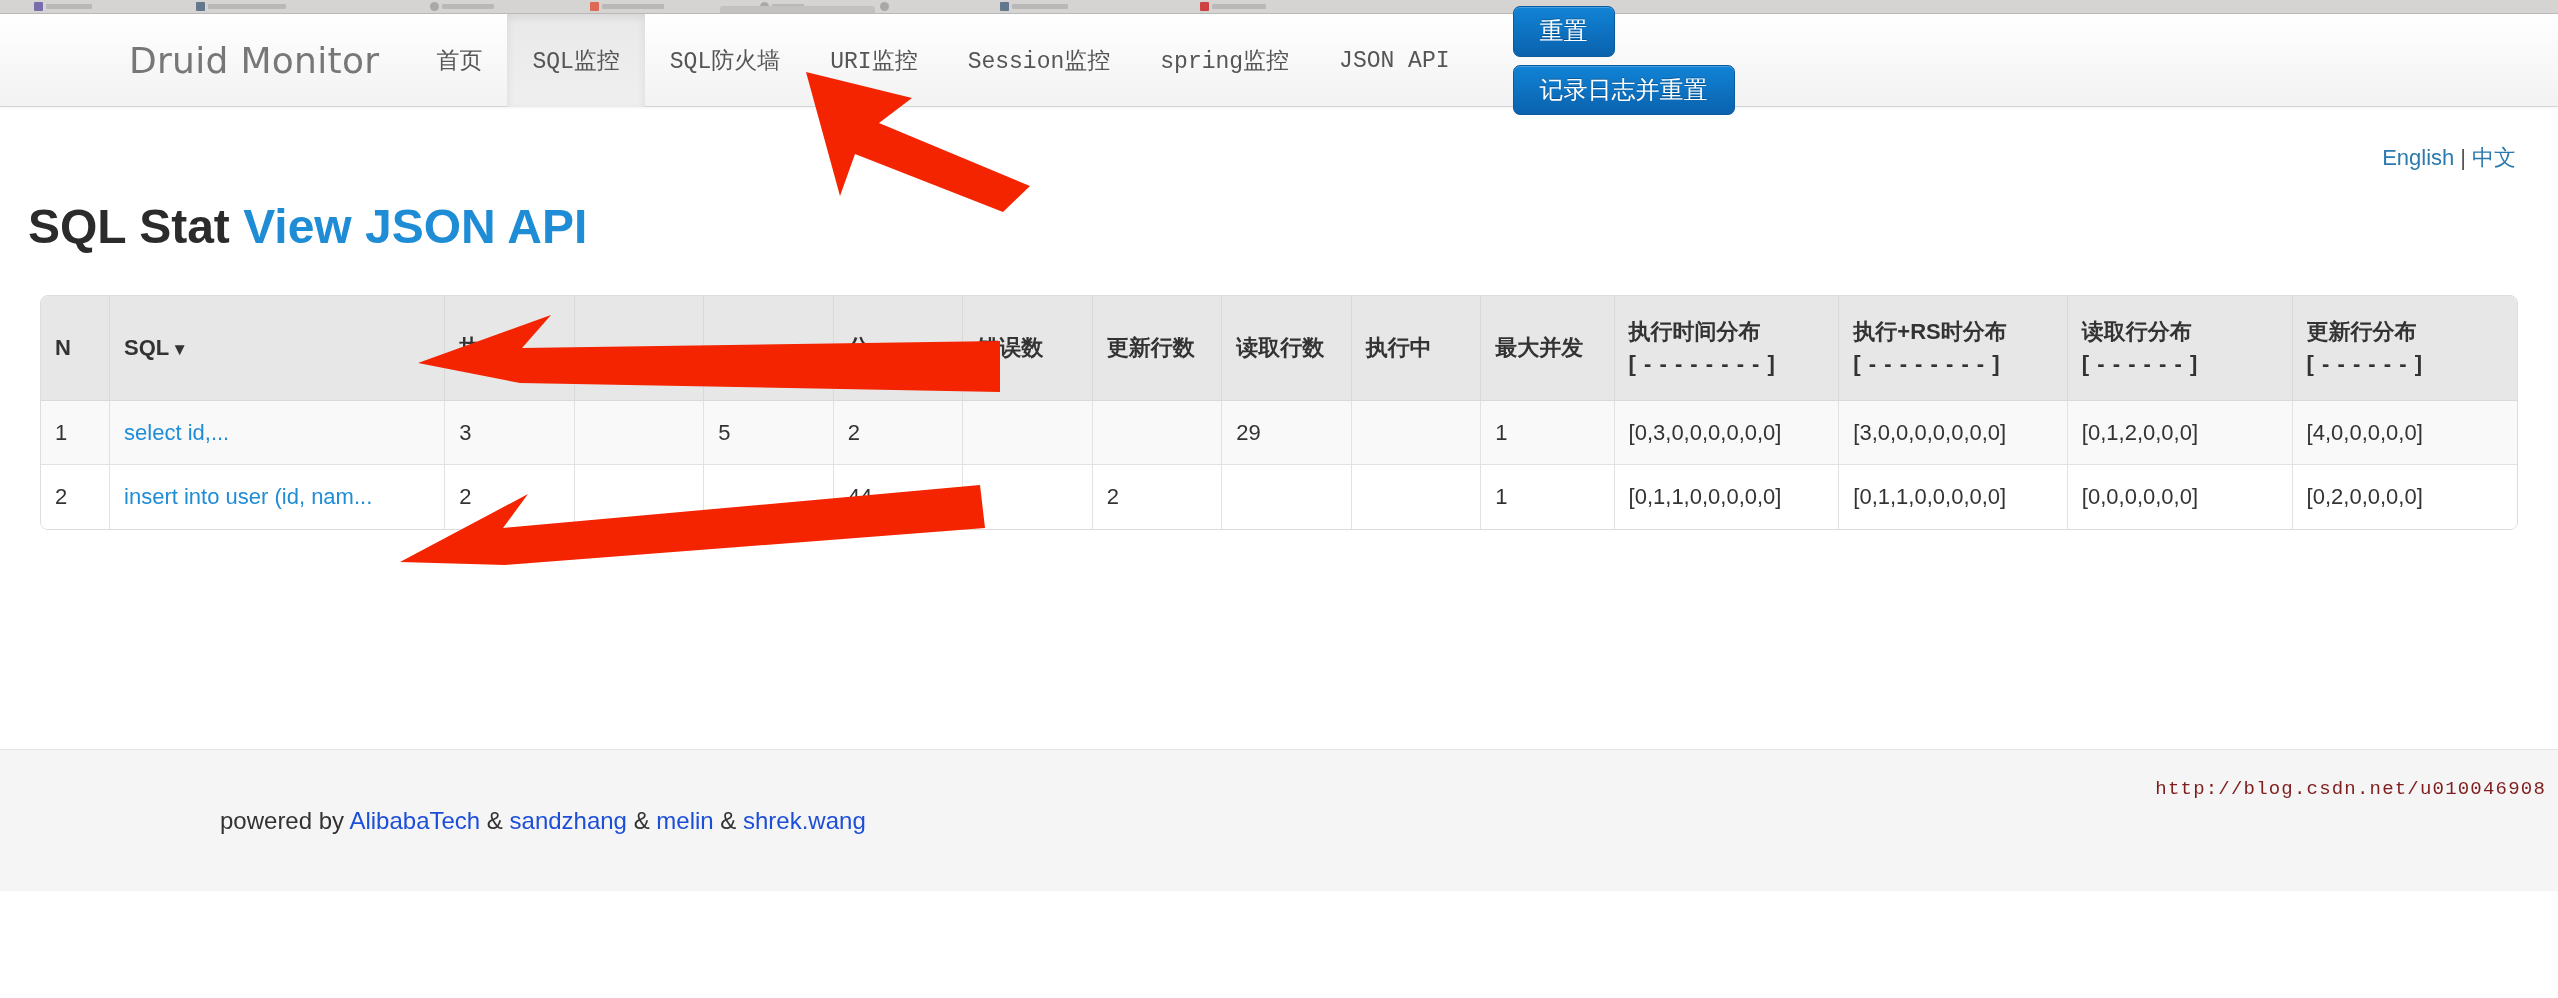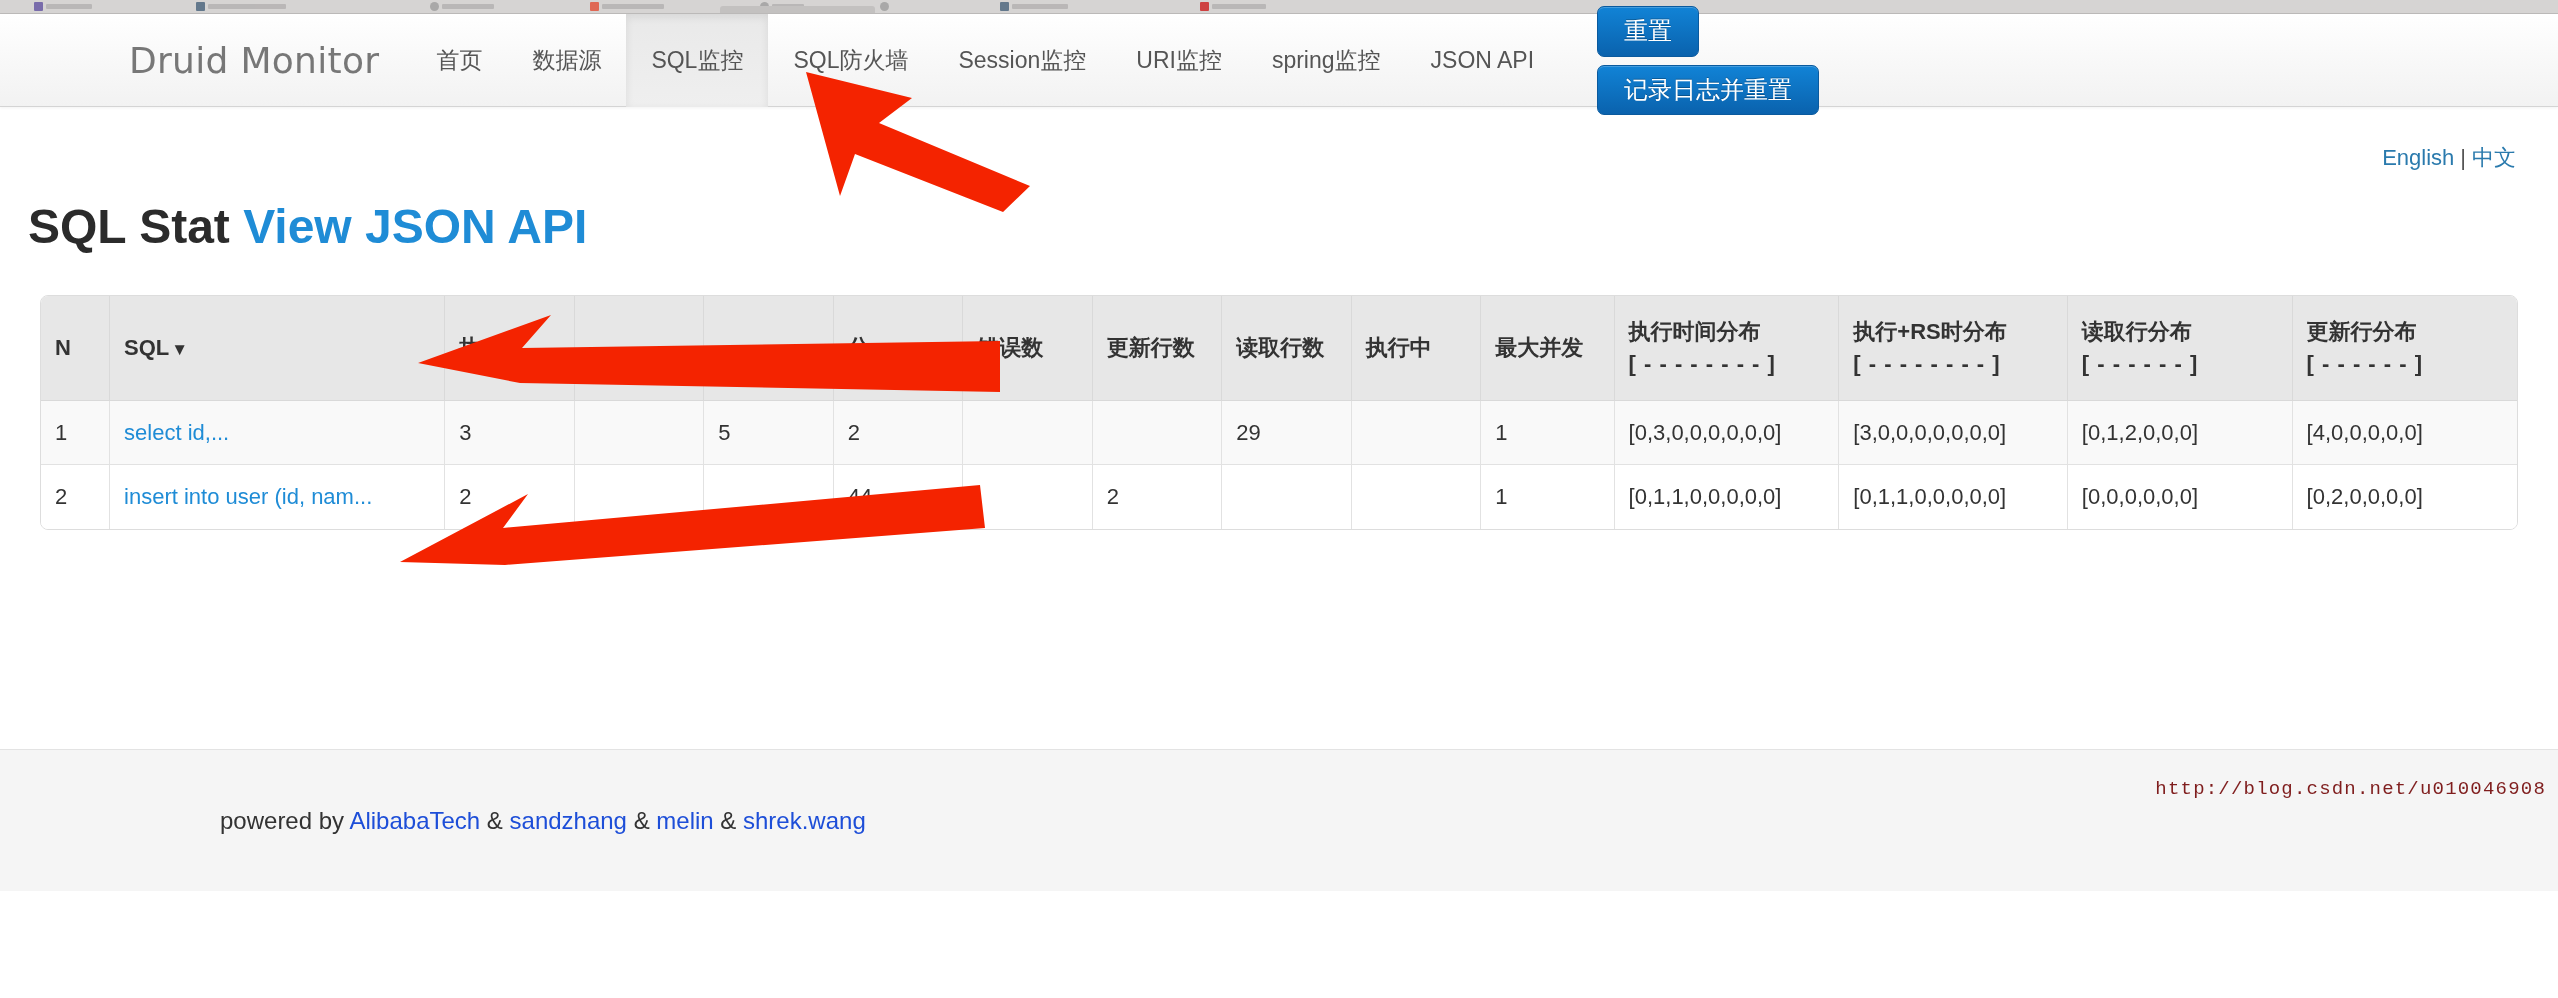--- a/index.html
+++ b/index.html
@@ -58,20 +58,21 @@
   .nav-items { display: flex; align-items: stretch; height: 93px; }
   .nav-item {
     display: flex; align-items: center; justify-content: center;
     padding: 0 25px;
     font-size: 23px;
     color: #555555;
     text-decoration: none;
     white-space: nowrap;
     height: 93px;
     cursor: pointer;
+    font-family: Liberation Mono, monospace;
   }
   .nav-item.active {
     background: linear-gradient(to bottom, #e9e9e9 0%, #efefef 100%);
     color: #555;
     box-shadow: inset 0 3px 8px rgba(0,0,0,.085);
   }
   .nav-btns { display: flex; align-items: flex-start; gap: 8px; margin-left: 38px; flex-direction: column; }
   .btn-primary {
     font-size: 24px;
     color: #ffffff;
@@ -214,25 +215,24 @@
         <span class="lbl" style="width:54px"></span>
       </div>
     <div class="tabstub"></div>
   </div>
 
   <div class="navbar">
     <div class="nav-inner">
       <div class="brand">Druid Monitor</div>
       <div class="nav-items">
         <a class="nav-item">首页</a>
-        <a class="nav-item">数据源</a>
         <a class="nav-item active">SQL监控</a>
         <a class="nav-item">SQL防火墙</a>
+        <a class="nav-item">URI监控</a>
         <a class="nav-item">Session监控</a>
-        <a class="nav-item">URI监控</a>
         <a class="nav-item">spring监控</a>
         <a class="nav-item">JSON API</a>
       </div>
       <div class="nav-btns">
         <button class="btn-primary">重置</button>
         <button class="btn-primary">记录日志并重置</button>
       </div>
     </div>
   </div>
 

